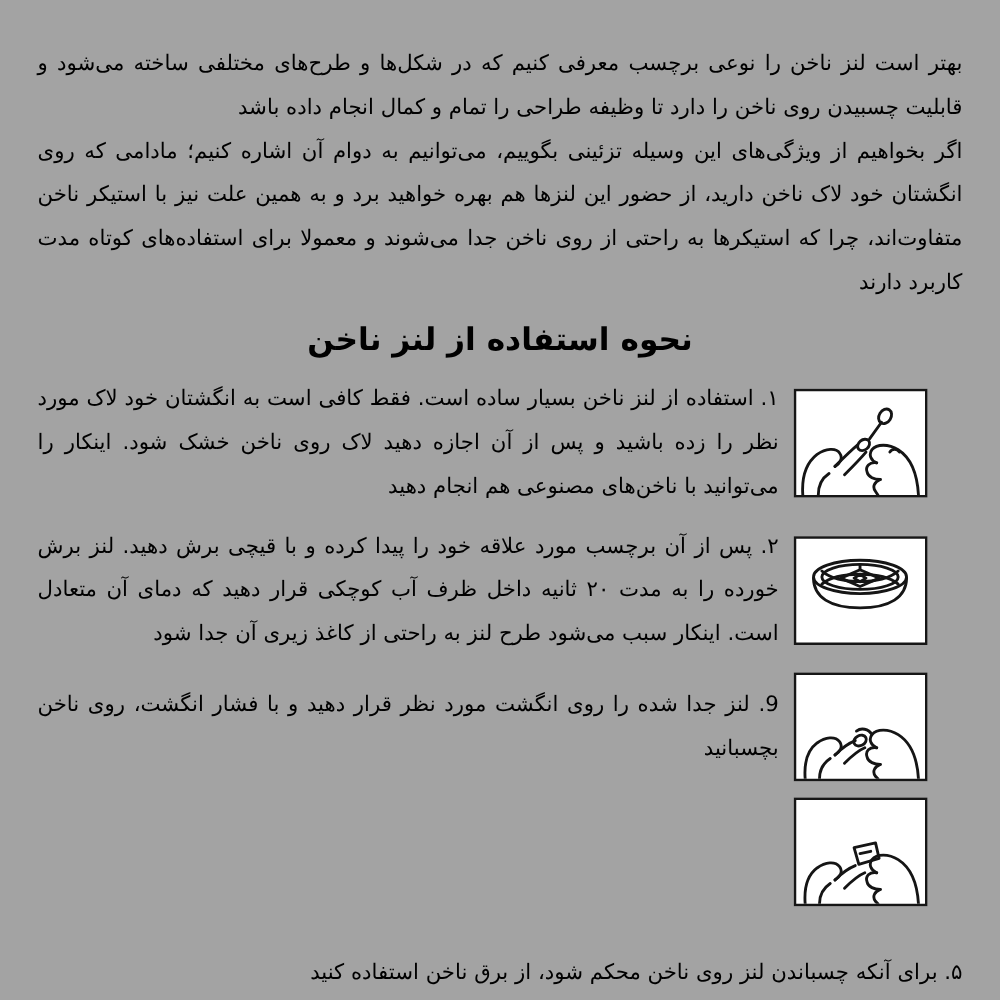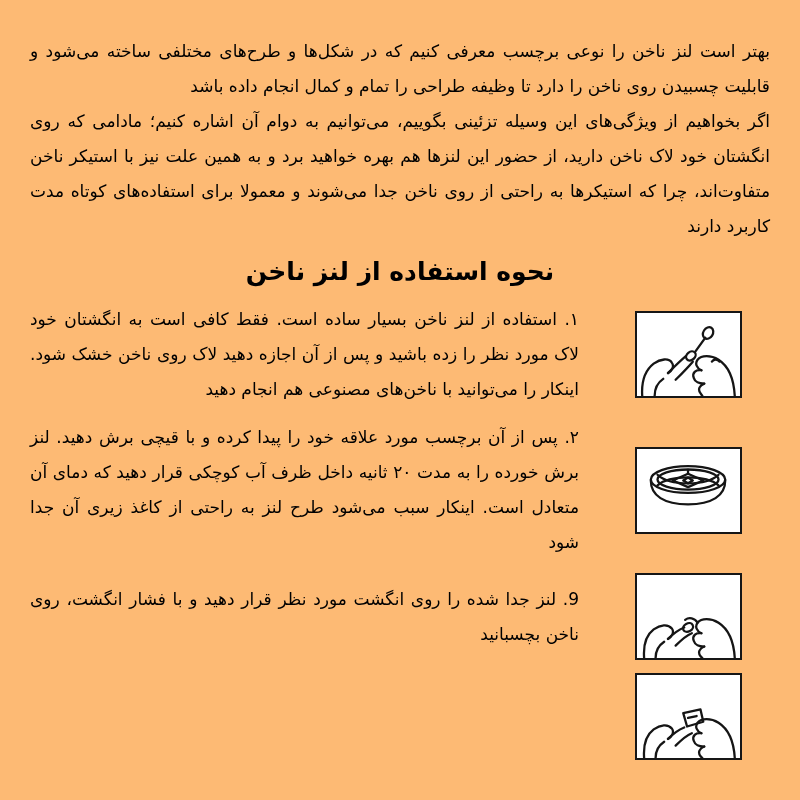--- a/index.html
+++ b/index.html
@@ -1,26 +1,26 @@
 <!DOCTYPE html>
 <html lang="fa"><head>
 <meta charset="utf-8">
 <style>
   html,body{margin:0;padding:0;}
   .page{
-    width:800px;height:800px;background:#fdba74;color:#000000;
+    width:800px;height:800px;background:#a3a3a3;color:#000000;
     font-family:"DejaVu Sans",sans-serif;font-size:17px;line-height:35px;
     direction:rtl;box-sizing:border-box;padding:34px 30px 0;overflow:hidden;
   }
   .intro{margin:0;text-align:justify;}
   .heading{
     font-size:25px;line-height:36px;font-weight:bold;text-align:center;
     margin:10px 0 12px;
   }
-  .step{display:flex;align-items:center;margin-bottom:13px;gap:44px;}
+  .step{display:flex;align-items:center;margin-bottom:13px;}
   .figure{
     flex:0 0 auto;width:107px;height:87px;border:2.5px solid #161616;
     box-sizing:border-box;background:#ffffff;margin-inline-start:28px;
     margin-inline-end:12px;display:flex;align-items:center;justify-content:center;
   }
   .figure svg{width:100%;height:100%;display:block;}
   .step-text{margin:0;flex:1;text-align:justify;}
   .step-last{margin:36px 0 0;text-align:right;padding-inline-end:40px;}
 </style>
 </head>
@@ -102,14 +102,15 @@
           <path d="M48 40 L66 36 L69 49 L52 54 Z"></path>
           <path d="M53 45 L62 43"></path>
           <path d="M102 87 C101 70 96 57 85 50 C77 45 67 45 63 50 C60 54 62 59 67 61"></path>
           <path d="M67 61 C61 60 57 64 59 69 C60 73 65 75 70 75"></path>
           <path d="M70 75 C65 77 63 81 66 85 L68 87"></path>
         </g>
       </svg>
     </div>
   </div>
 
+  <p class="step-last">۵. برای آنکه چسباندن لنز روی ناخن محکم شود، از برق ناخن استفاده کنید</p>
 
 </div>
 
 </body></html>

